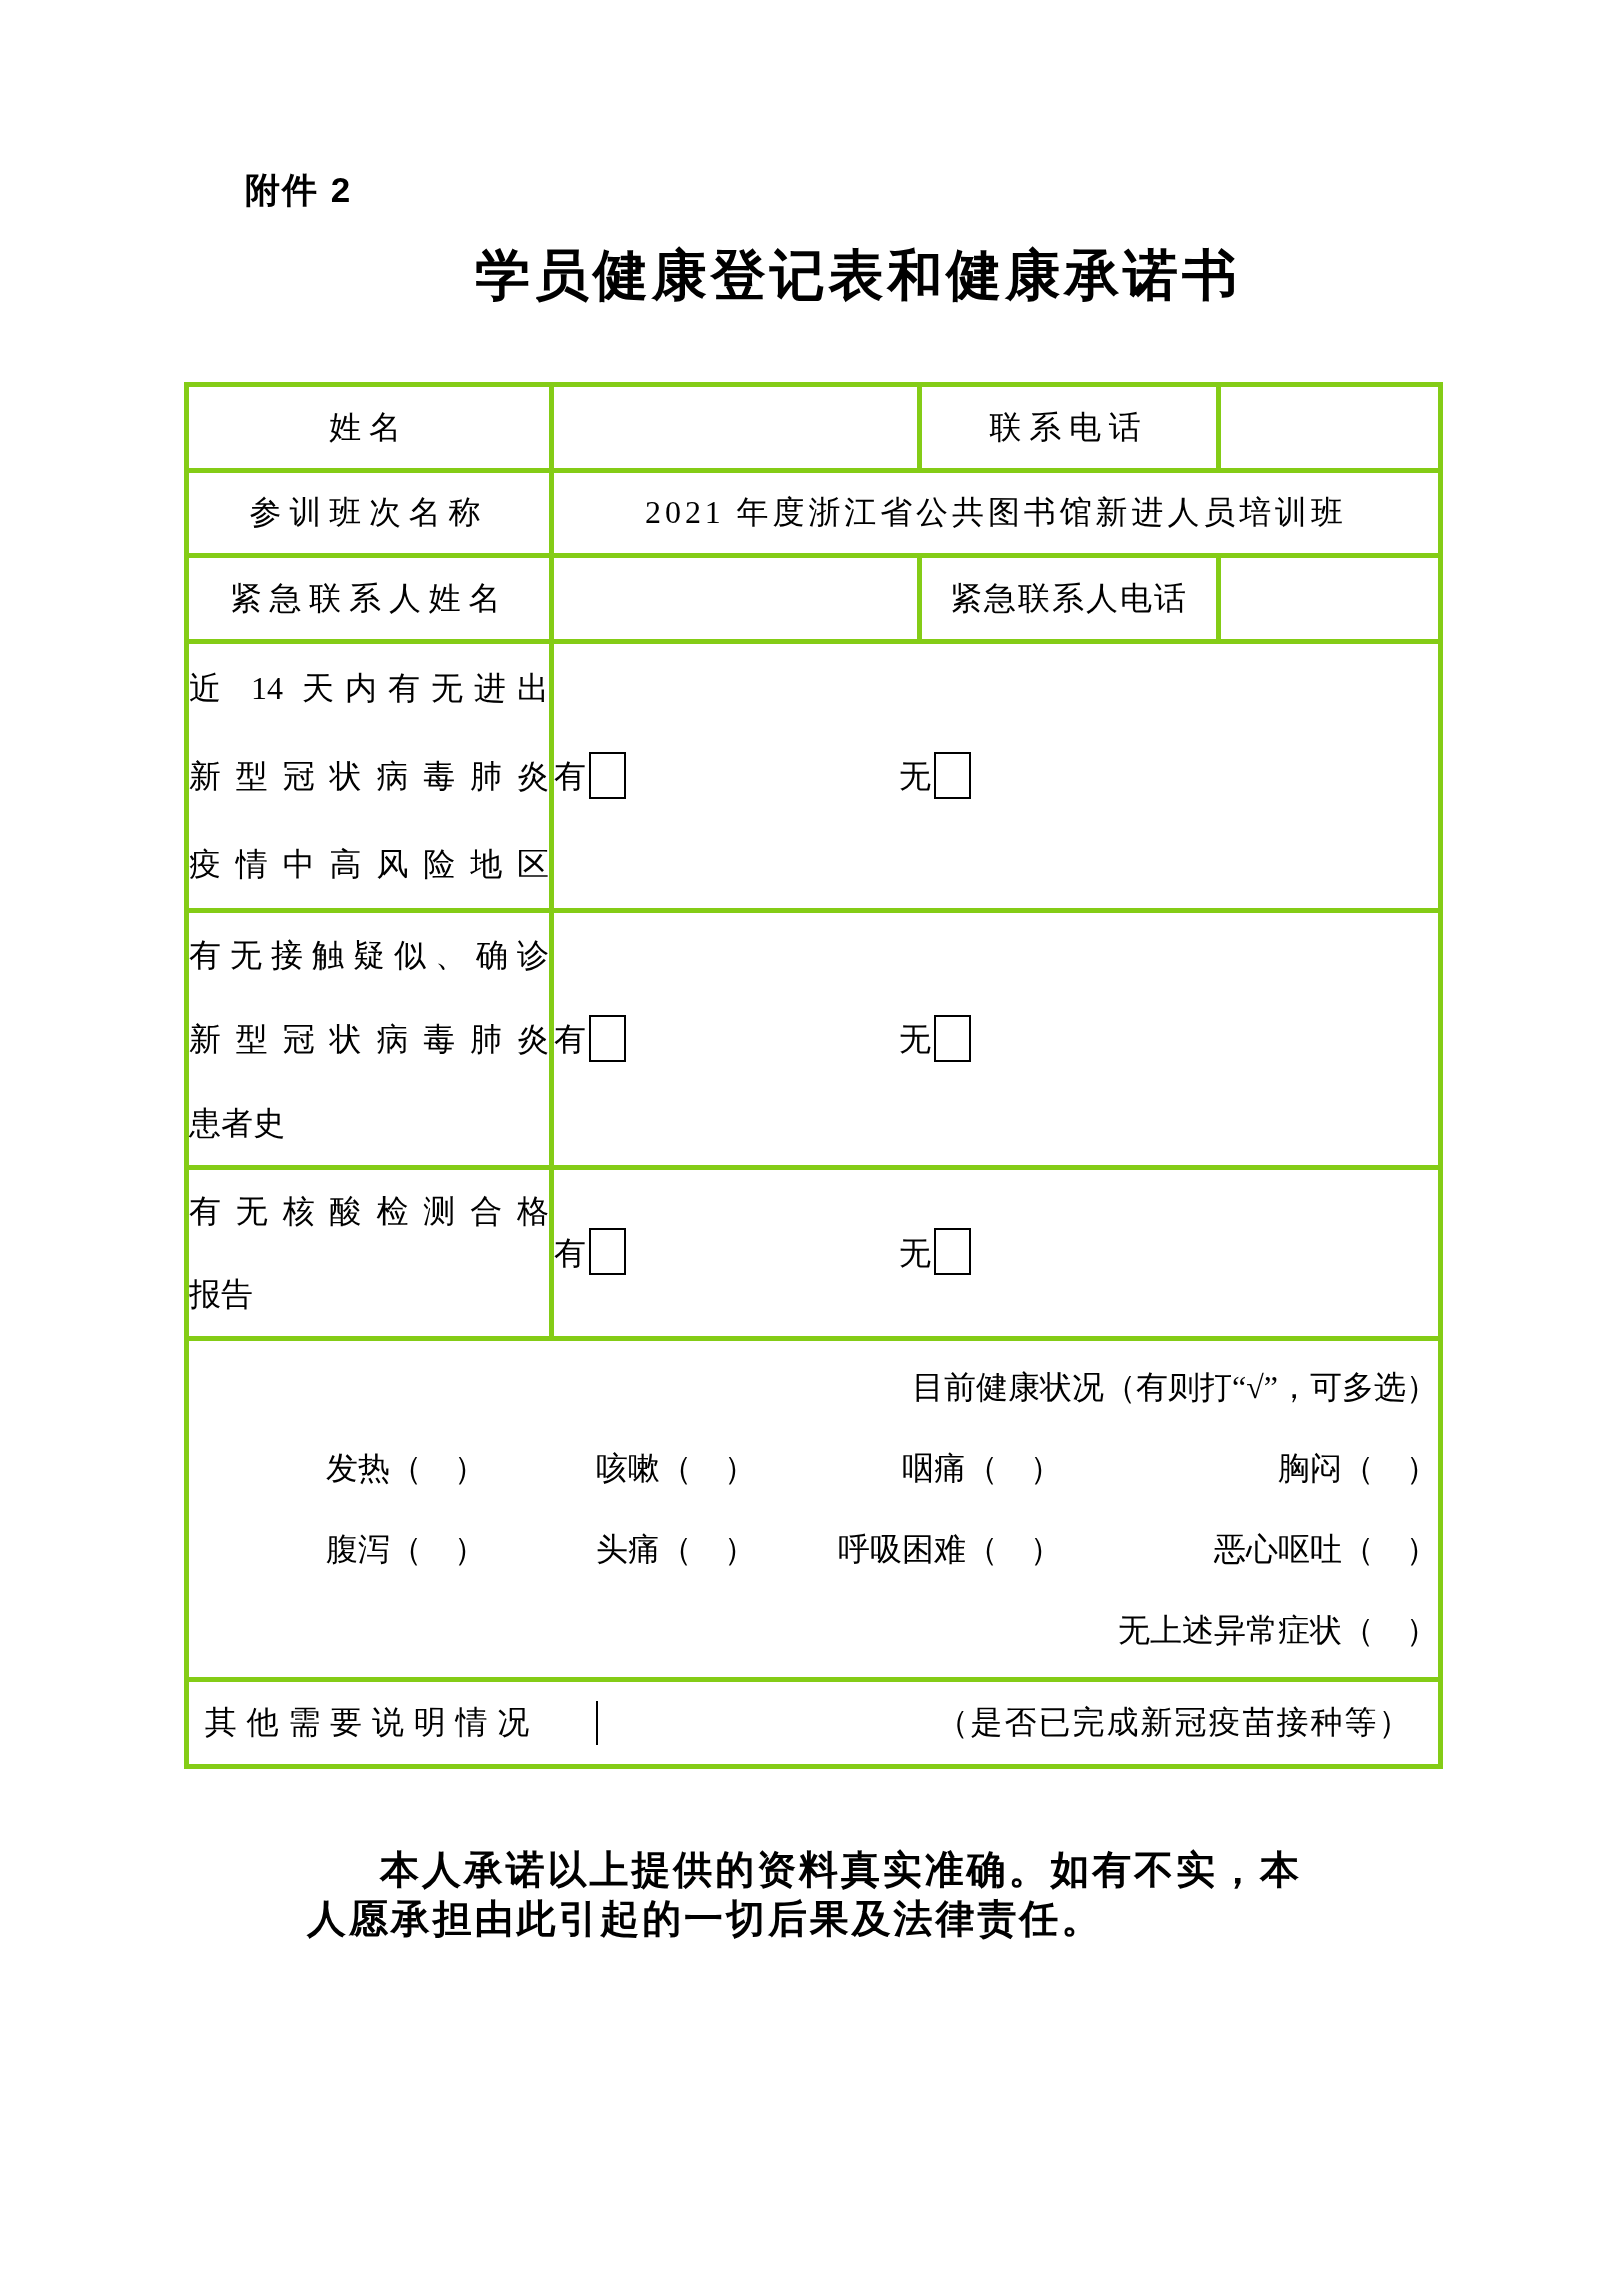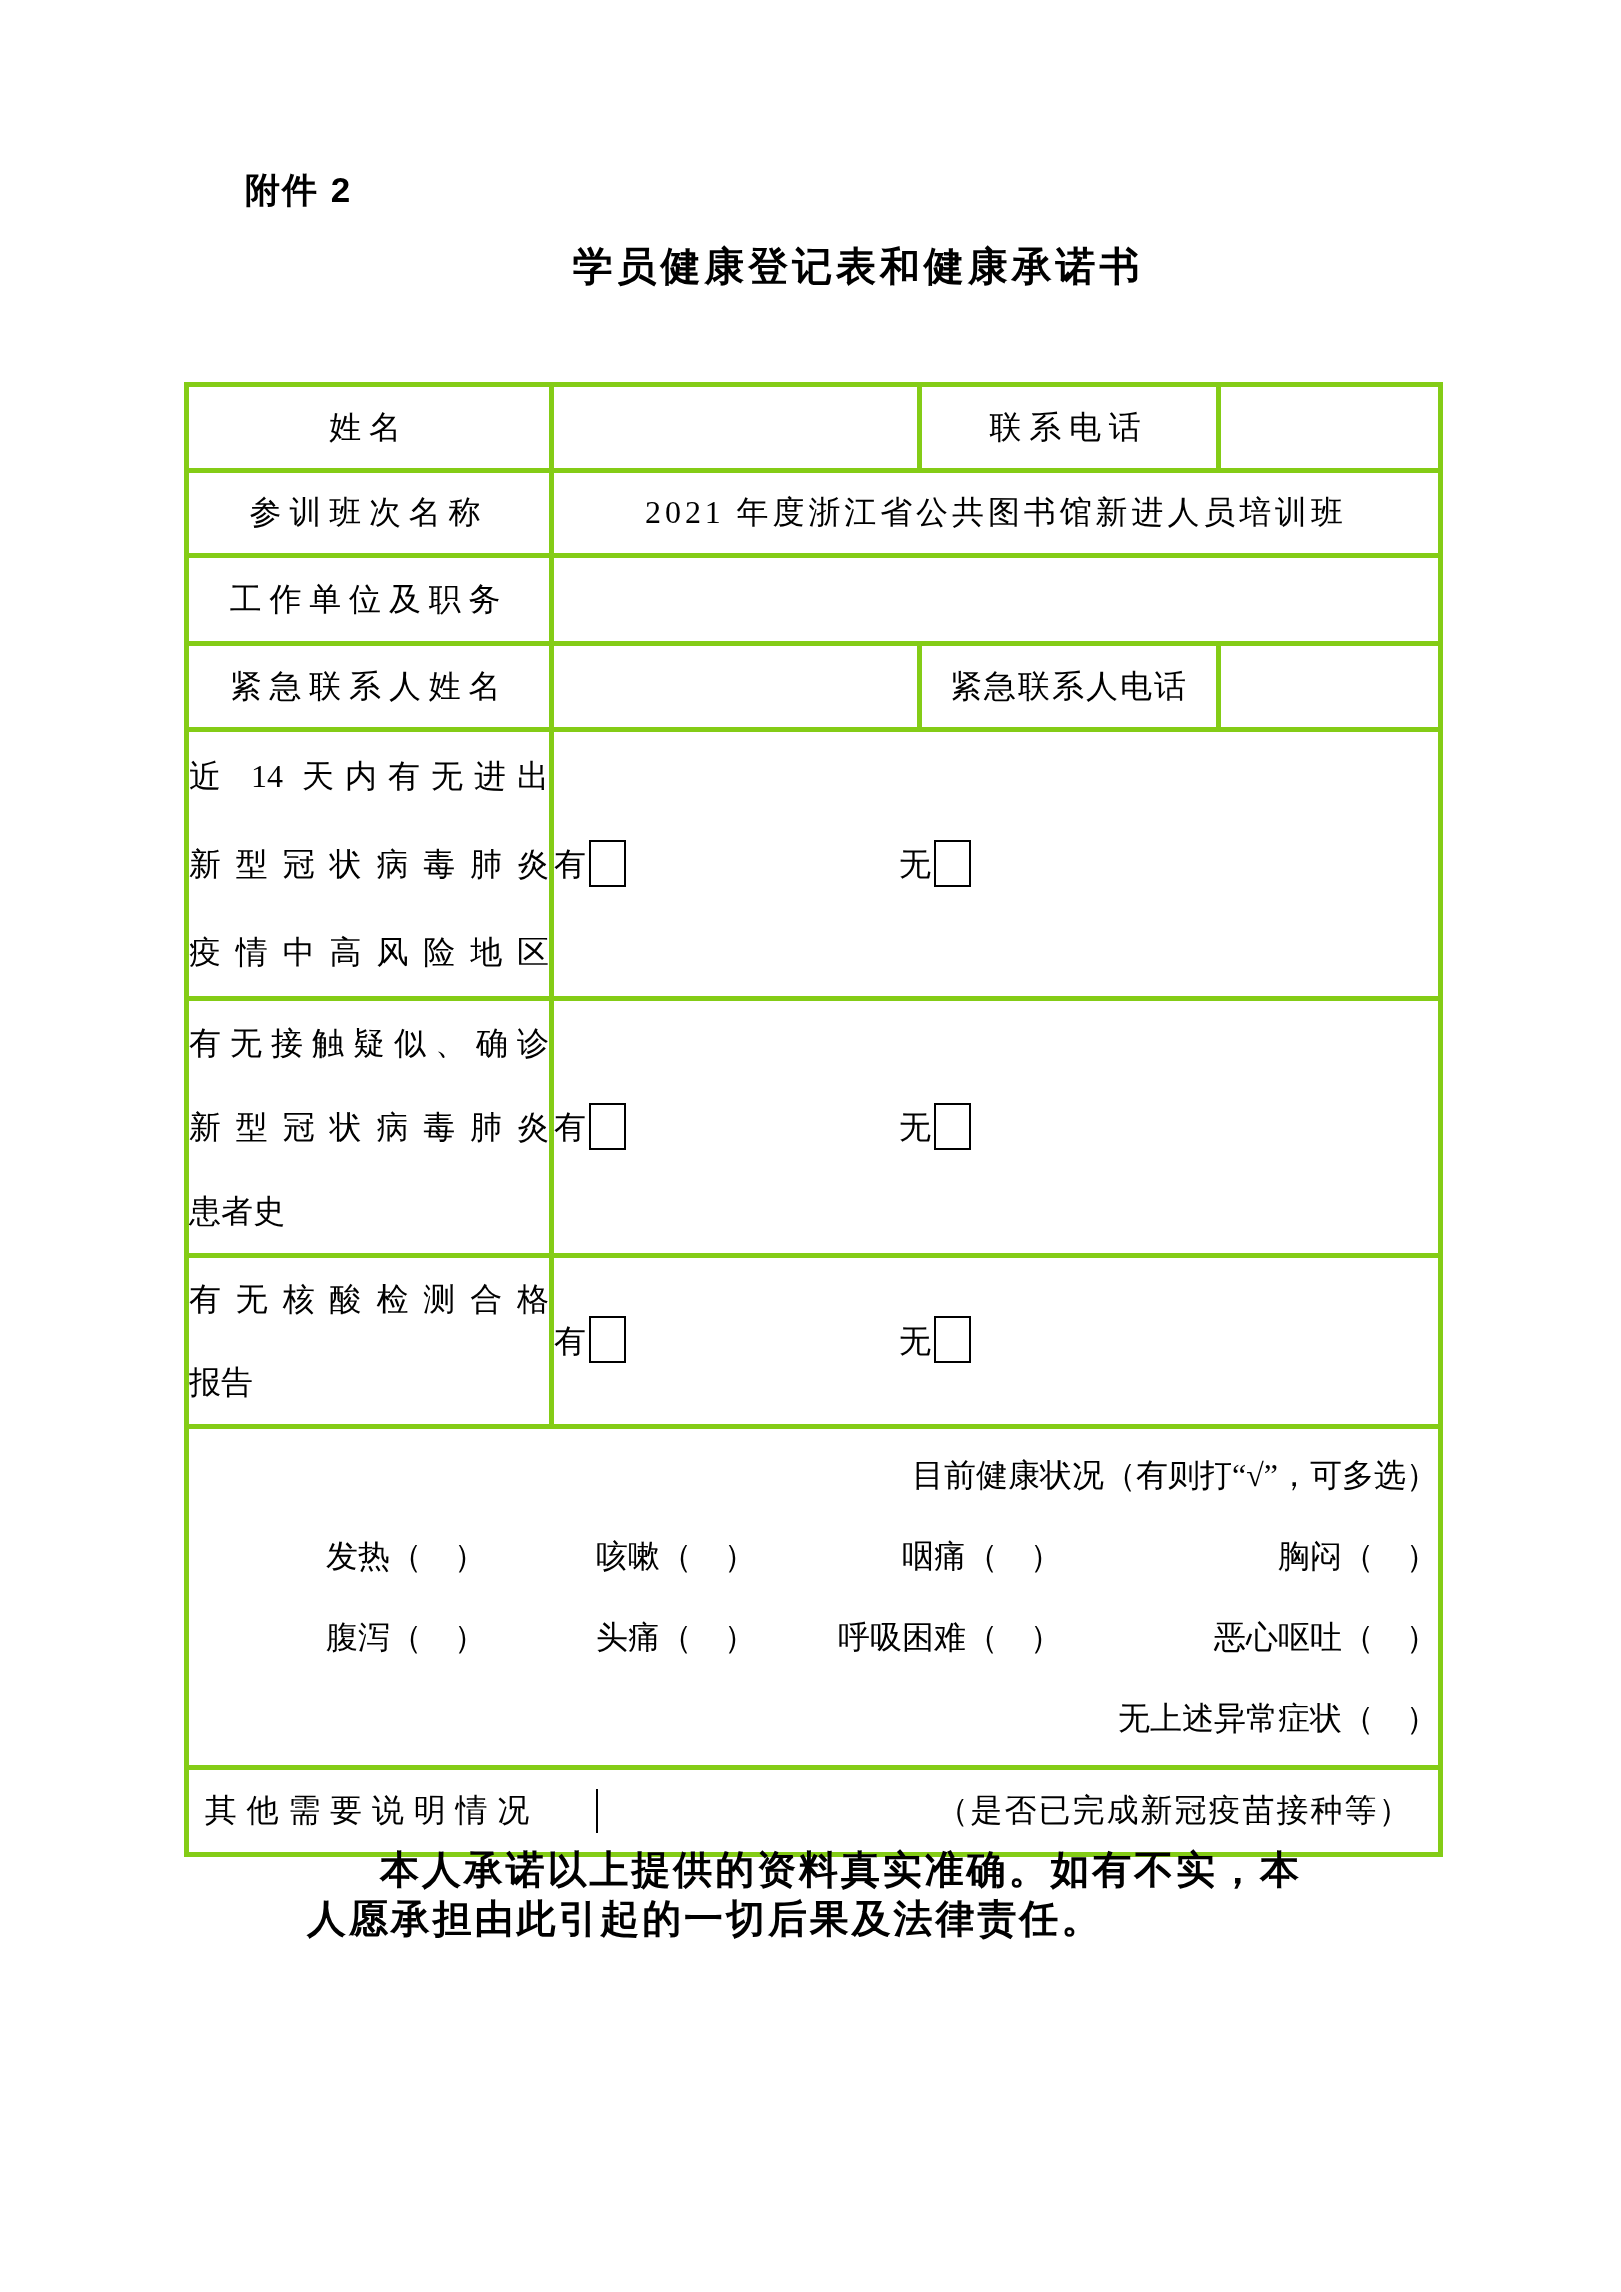--- a/index.html
+++ b/index.html
@@ -13,21 +13,21 @@
   }
   .attachment{
     position:absolute;left:245px;top:167px;
     font-family:"Liberation Sans","DejaVu Sans",sans-serif;
     font-size:35px;font-weight:600;letter-spacing:2px;
   }
   .title{
     position:absolute;left:184px;top:239px;
     width:1254px;padding-left:94px;box-sizing:border-box;
     margin:0;text-align:center;
-    font-size:40px;font-weight:bold;letter-spacing:3.9px;
+    font-size:55px;font-weight:bold;letter-spacing:3.9px;
     font-family:"Liberation Serif","DejaVu Serif",serif;
   }
   table.form{
     position:absolute;left:184px;top:382px;
     width:1254px;table-layout:fixed;
     border-collapse:collapse;
     font-size:32px;
   }
   table.form{border:2.9px solid #000;}
   table.form td{border:5px solid #84cc16;padding:0;vertical-align:middle;}
@@ -107,24 +107,20 @@
       <td class="blank"></td>
       <td class="lbl">联系电话</td>
       <td class="blank"></td>
     </tr>
 
     <tr class="r2">
       <td class="lbl">参训班次名称</td>
       <td class="val" colspan="3">2021 年度浙江省公共图书馆新进人员培训班</td>
     </tr>
 
-    <tr class="r3">
-      <td class="lbl">工作单位及职务</td>
-      <td class="blank" colspan="3"></td>
-    </tr>
 
     <tr class="r4">
       <td class="lbl">紧急联系人姓名</td>
       <td class="blank"></td>
       <td class="lbl" style="letter-spacing:2px">紧急联系人电话</td>
       <td class="blank"></td>
     </tr>
 
     <tr class="r5">
       <td class="multi">

